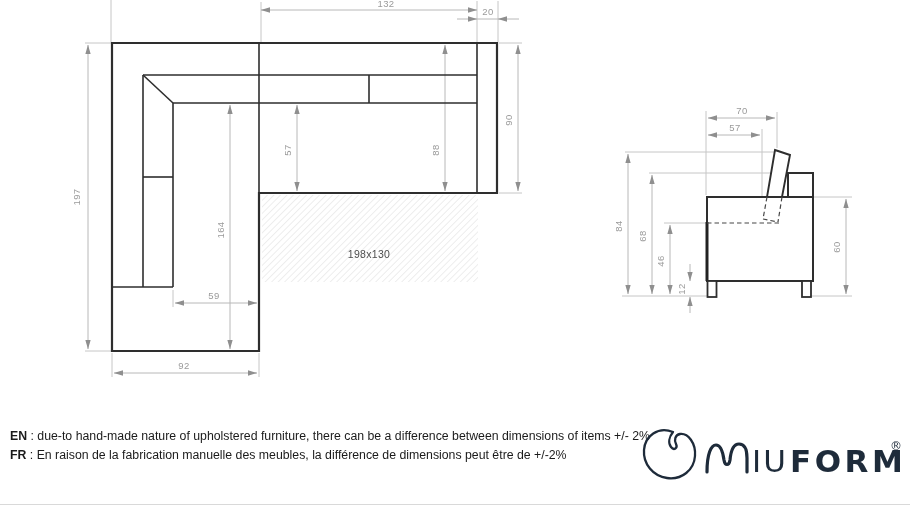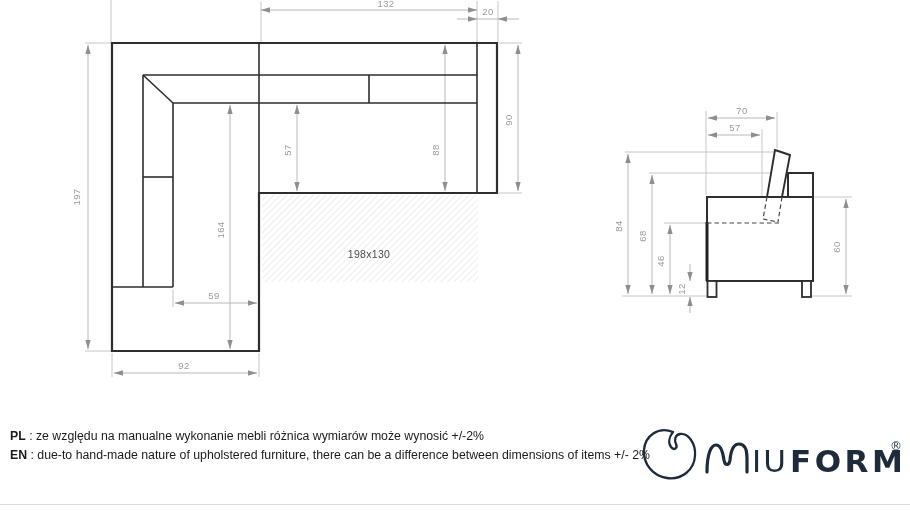--- a/index.html
+++ b/index.html
@@ -140,22 +140,22 @@
       <text class="dimtxt" x="622" y="226" text-anchor="middle" transform="rotate(-90 622 226)">84</text>
       <text class="dimtxt" x="646" y="236" text-anchor="middle" transform="rotate(-90 646 236)">68</text>
       <text class="dimtxt" x="664" y="261" text-anchor="middle" transform="rotate(-90 664 261)">46</text>
       <text class="dimtxt" x="685" y="289" text-anchor="middle" transform="rotate(-90 685 289)">12</text>
       <text class="dimtxt" x="840" y="247" text-anchor="middle" transform="rotate(-90 840 247)">60</text>
     </g>
   </g>
 </svg>
 
 <div id="footer">
-  <div><b>PL</b><span> : </span><span>ze względu na manualne wykonanie mebli różnica wymiarów może wynosić +/-2%</span></div>
   <div><b>EN</b><span> : </span><span>due-to hand-made nature of upholstered furniture, there can be a difference between dimensions of items +/- 2%</span></div>
+  <div><b>FR</b><span> : </span><span>En raison de la fabrication manuelle des meubles, la différence de dimensions peut être de +/-2%</span></div>
 </div>
 
 <svg id="logo" width="272" height="66" viewBox="0 0 272 66">
   <g fill="none" stroke="#1e2b3a" stroke-width="2.3" stroke-linejoin="round">
     <path d="M35,8 C20,2 7,12 6,26 C5,40 15,52 29,54 C44,56 56,46 57,32 C58,19 50,9 42,10 C37,11 36,16 38,20 C40,24 36,27 33,23 C30,19 31,13 35,8 Z"></path>
   </g>
   <g fill="none" stroke="#1e2b3a" stroke-width="3.2" stroke-linecap="round">
     <path d="M69,48 C69,30 73,21 78,21 C83,21 85,29 86,36 C87,42 91,42 92,36 C93,25 96,20 101,20 C107,20 109,27 109,34 L109,48"></path>
   </g>
   <text class="logotxt" x="114" y="48" font-size="31" font-weight="400" letter-spacing="2">IU</text>

